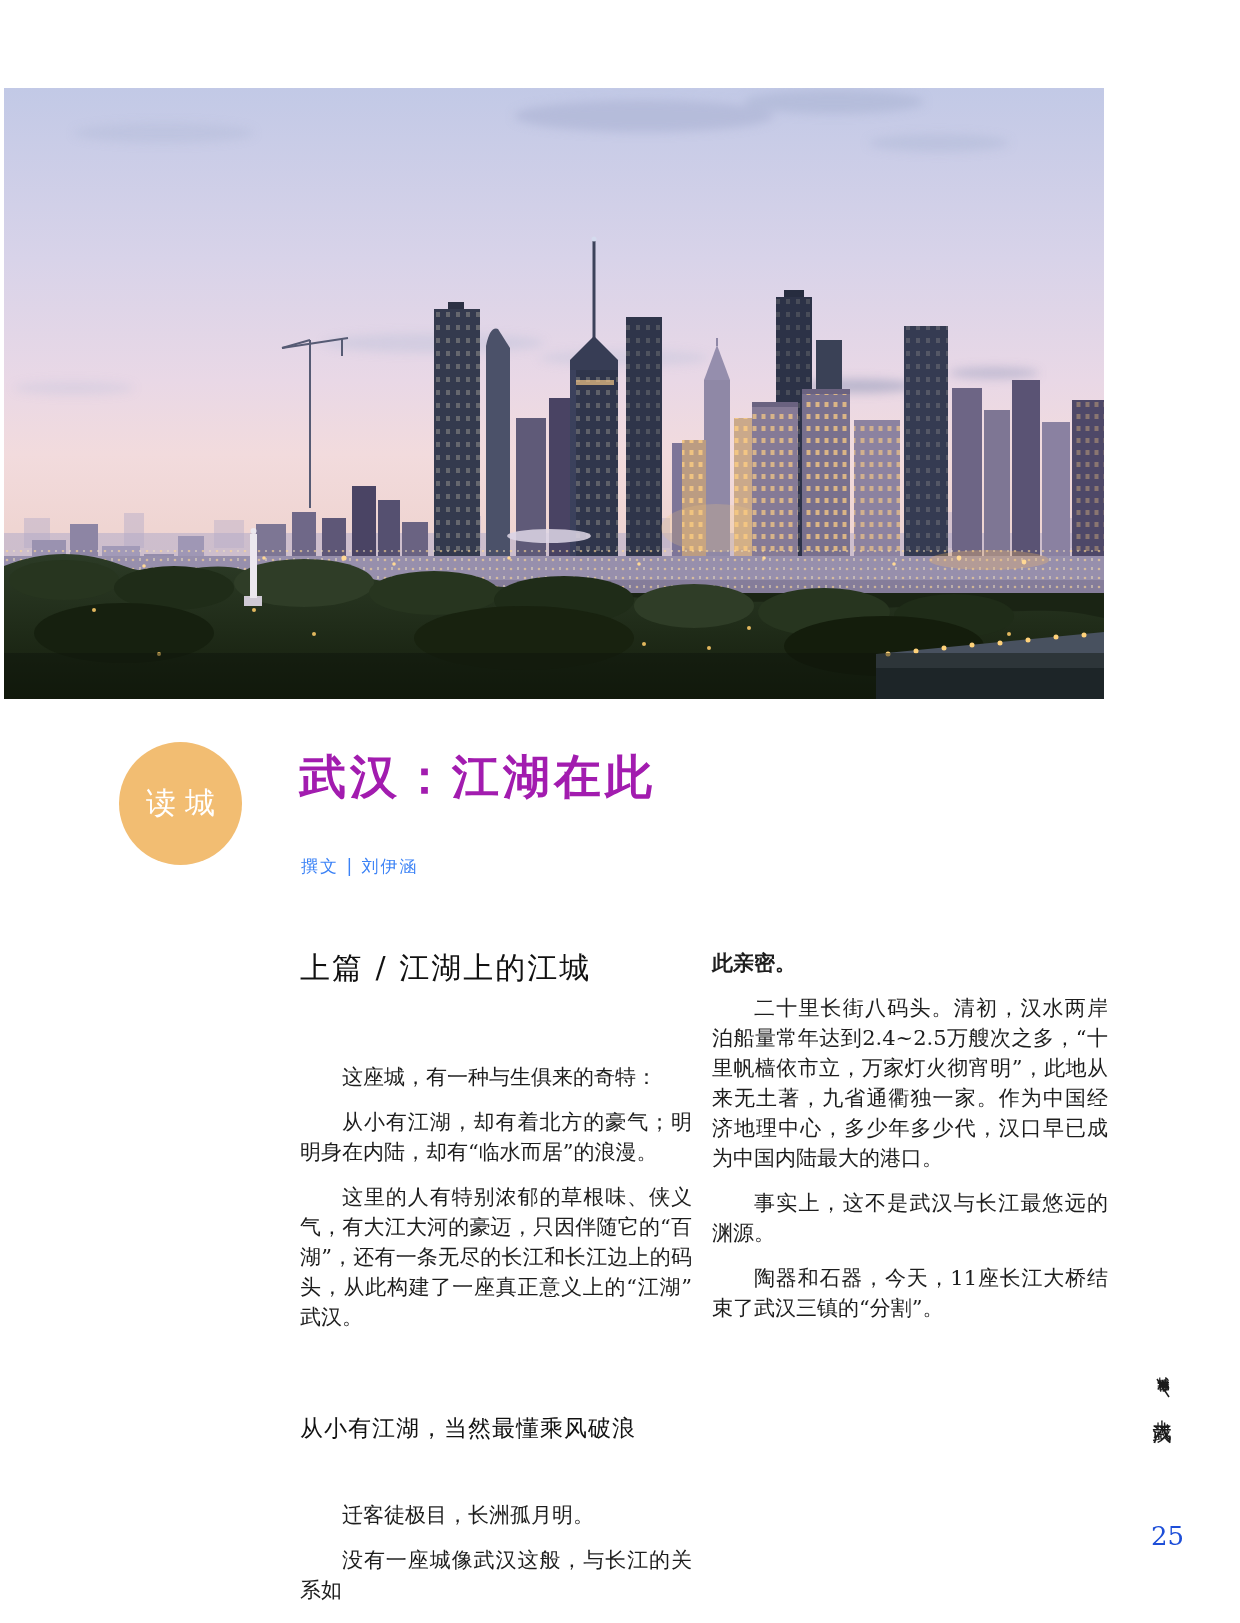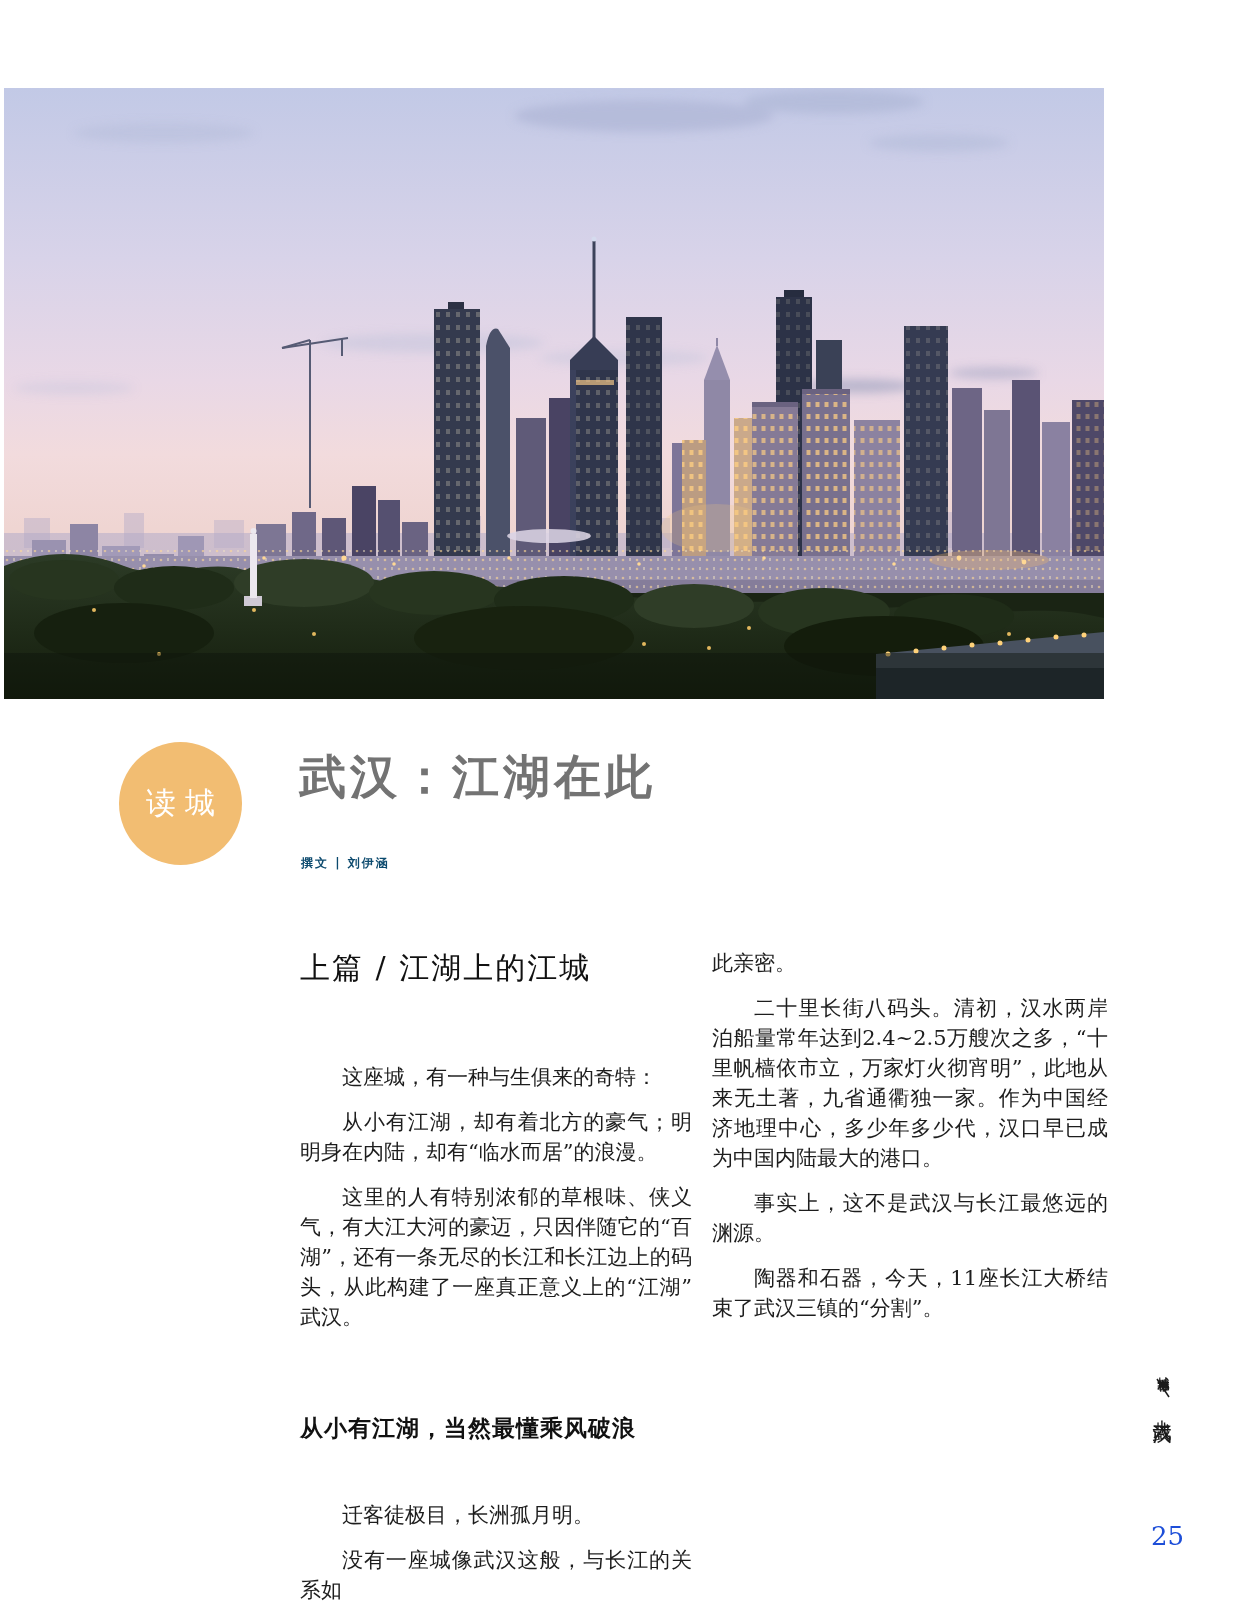--- a/index.html
+++ b/index.html
@@ -13,46 +13,46 @@
   
   .badge {
     position:absolute; left:119px; top:742px; width:123px; height:123px;
     border-radius:50%; background:#F2BD72;
     display:flex; align-items:center; justify-content:center;
   }
   .badge span { color:#ffffff; font-size:30px; letter-spacing:9px; padding-left:9px; font-weight:400; }
   
   .title {
     position:absolute; left:299px; top:751px; margin:0;
-    font-size:47px; line-height:1.1; font-weight:700; letter-spacing:4px; color:#737373;text-align:center;
+    font-size:47px; line-height:1.1; font-weight:700; letter-spacing:4px; color:#a21caf;text-align:center;
   }
   .byline {
     position:absolute; left:301px; top:855px;
-    font-family:"DejaVu Sans", sans-serif; font-size:12px; font-weight:700;
-    letter-spacing:2px; color:#0c4a6e;
+    font-family:"DejaVu Sans", sans-serif; font-size:17px; font-weight:400;
+    letter-spacing:2px; color:#3b82f6;
   }
   
   .col {
     position:absolute; top:948px;
     font-size:21px; line-height:30px; text-align:justify;
     color:#1d1d1d;
   }
   .col-left  { left:300px; width:392px; }
   .col-right { left:712px; width:396px; }
   .col p { margin:0 0 15px 0; }
   .col p.indent { text-indent:2em; }
-  .col p.noindent { text-indent:0; }
+  .col p.noindent { text-indent:0;font-weight:bold; }
   .section-header {
     margin:0 0 74px 0; font-size:30px; line-height:40px;
     font-weight:400; letter-spacing:2px; color:#111;
   }
   .section-header .h-main { font-weight:400; }
   .subhead {
     margin:80px 0 56px 0; font-size:23px; line-height:32px;
-    font-weight:700; letter-spacing:1px; color:#111;
+    font-weight:400; letter-spacing:1px; color:#111;
   }
   
   .edge-label {
     position:absolute; left:1146px; top:1368px; width:34px;
     display:flex; flex-direction:column; align-items:center; gap:4px;
   }
   .edge-label .s-small {
     writing-mode:vertical-rl; text-orientation:upright;
     font-family:"DejaVu Sans", sans-serif; font-weight:700;
     font-size:11.5px; letter-spacing:1px; color:#1b1b1b;

